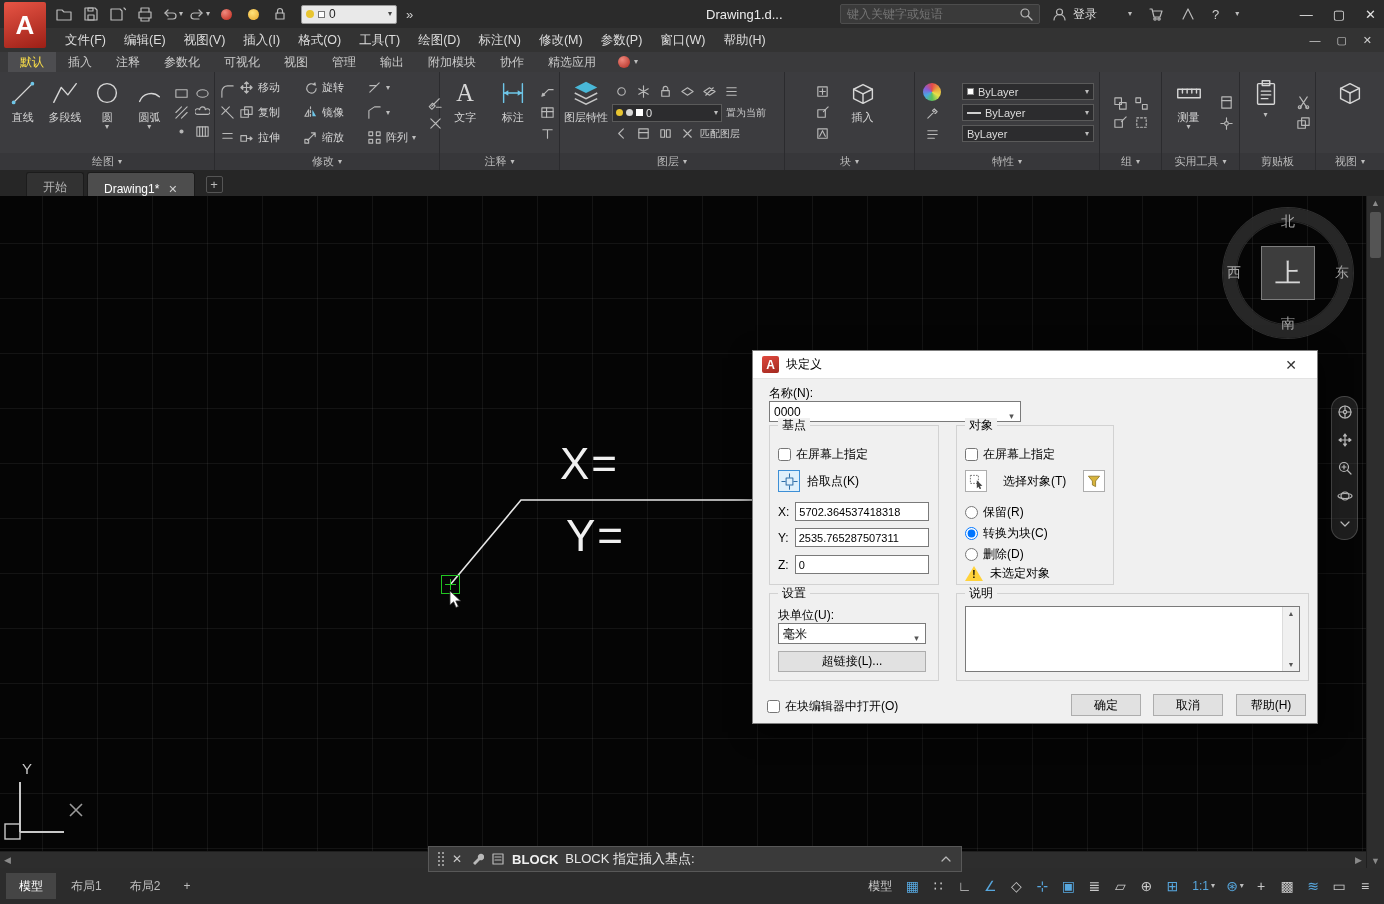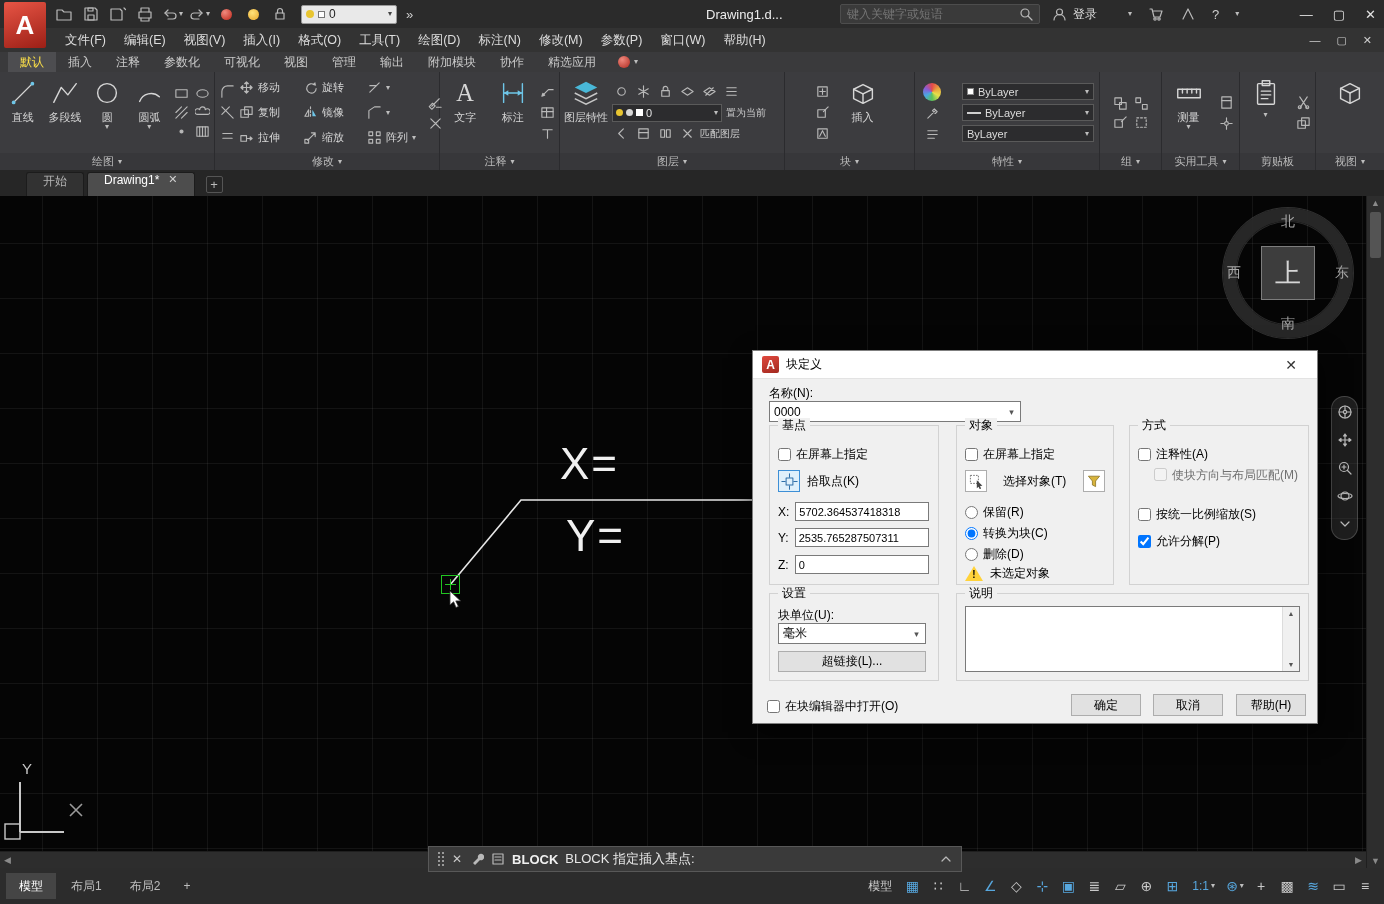--- a/index.html
+++ b/index.html
@@ -53,21 +53,21 @@
 .layrow{display:flex;align-items:center;gap:4px;font-size:10px;color:#cfcfcf}
 .laycombo{display:flex;align-items:center;gap:3px;background:#2c2c2e;border:1px solid #5a5a5a;height:18px;width:110px;padding:0 3px;color:#e3e3e3;font-size:11px}
 .laycombo .grow{flex:1}
 .dot{width:7px;height:7px;border-radius:50%;flex:none}
 .sq{width:7px;height:7px;flex:none}
 .pcombo{width:132px;height:17px;background:#2c2c2e;border:1px solid #5a5a5a;display:flex;align-items:center;gap:4px;padding:0 4px;color:#ddd;font-size:11px}
 .pcombo .grow{flex:1}
 .cwheel{width:18px;height:18px;border-radius:50%;background:conic-gradient(#e4484a,#e8a33d,#e5e04a,#58c05a,#4aa7e0,#8a5bd6,#e4484a)}
 
 .doctabs{position:absolute;top:170px;left:0;right:0;height:26px;background:#262626;display:flex;align-items:flex-end;padding-left:26px}
-.dtab{height:24px;padding:0 16px;display:flex;align-items:flex-start;gap:9px;font-size:12px;color:#b5b5b5;background:#323232;border:1px solid #1c1c1c;border-bottom:none;border-radius:3px 3px 0 0;margin-right:3px}
+.dtab{height:24px;padding:0 16px;display:flex;align-items:flex-end;gap:9px;font-size:12px;color:#b5b5b5;background:#323232;border:1px solid #1c1c1c;border-bottom:none;border-radius:3px 3px 0 0;margin-right:3px}
 .dtab.active{background:#4d4d4d;color:#fff}
 .dclose{font-size:11px;color:#cfcfcf}
 .dplus{width:17px;height:17px;margin:0 0 3px 8px;color:#bbb;font-size:13px;border:1px solid #555;border-radius:2px;display:flex;align-items:center;justify-content:center}
 
 .viewport{position:absolute;top:196px;left:0;width:1384px;height:672px;background:#000}
 .canvas{position:absolute;top:0;left:0;width:1366px;height:655px;overflow:hidden;background-color:#050505;background-image:linear-gradient(rgba(255,255,255,.06) 1px,transparent 1px),linear-gradient(90deg,rgba(255,255,255,.06) 1px,transparent 1px);background-size:55px 55px;background-position:-13px -8px}
 .xtext{position:absolute;left:560px;top:243px;font-size:44px;color:#f0f0f0;letter-spacing:2px}
 .ytext{position:absolute;left:566px;top:315px;font-size:44px;color:#f0f0f0;letter-spacing:2px}
 .pickbox{position:absolute;left:441px;top:379px;width:19px;height:19px;border:1px solid #21c521}
 .pickbox::before{content:"";position:absolute;left:8px;top:3px;bottom:3px;width:1px;background:#21c521}
@@ -109,21 +109,21 @@
 .sicon.on{color:#57a7de}
 .sicon.stext{font-size:12px;padding:0 6px}
 
 .dialog{position:absolute;left:752px;top:350px;width:566px;height:374px;background:#f0f0f0;border:1px solid #7f7f7f;box-shadow:3px 8px 22px rgba(0,0,0,.6);z-index:80;font-size:12px;color:#000}
 .dlg-title{height:28px;background:#fff;display:flex;align-items:center;padding:0 9px;gap:7px;border-bottom:1px solid #e3e3e3}
 .dlg-logo{width:17px;height:17px;background:linear-gradient(160deg,#e0493e,#a32920);color:#fff;font-size:12px;font-weight:bold;display:flex;align-items:center;justify-content:center;border-radius:2px}
 .dlg-close{margin-left:auto;width:34px;text-align:center;font-size:14px;color:#333}
 .dlg-body{position:relative;height:345px}
 .lbl{font-size:12px;color:#000}
 .name-lbl{position:absolute;left:16px;top:6px}
-.combo{background:#fff;border:1px solid #7a7a7a;display:flex;align-items:center}
+.combo{background:#fff;border:1px solid #7a7a7a;display:flex;align-items:flex-end}
 .combo-input{flex:1;min-width:0;border:none;outline:none;font-size:12px;padding:0 4px;height:100%;background:transparent;font-family:inherit}
 .combo-val{flex:1;padding:0 4px}
 .combo-arrow{width:17px;text-align:center;color:#555;font-size:9px}
 .name-combo{position:absolute;left:16px;top:22px;width:252px;height:21px}
 .group{position:absolute;border:1px solid #d2d2d2}
 .gtitle{position:absolute;top:-8px;left:8px;background:#f0f0f0;padding:0 4px;line-height:14px;font-size:12px}
 .g-base{left:16px;top:46px;width:170px;height:160px}
 .g-obj{left:203px;top:46px;width:158px;height:160px}
 .g-beh{left:376px;top:46px;width:180px;height:160px}
 .g-set{left:16px;top:214px;width:170px;height:88px}
@@ -1034,39 +1034,20 @@
             <span>删除(D)</span>
           </label>
         <div class="warnrow">
           <span class="warn">
               <i>!</i>
             </span>
           <span class="lbl">未选定对象</span>
         </div>
       </div>
 
-      <div class="group g-beh">
-        <span class="gtitle">方式</span>
-        <label class="chk c0">
-            <input type="checkbox" style="">
-            <span>注释性(A)</span>
-          </label>
-        <label class="chk c1 dis">
-            <input type="checkbox" disabled="" style="">
-            <span>使块方向与布局匹配(M)</span>
-          </label>
-        <label class="chk c2">
-            <input type="checkbox" style="">
-            <span>按统一比例缩放(S)</span>
-          </label>
-        <label class="chk c3">
-            <input type="checkbox" checked="" style="">
-            <span>允许分解(P)</span>
-          </label>
-      </div>
 
       <div class="group g-set">
         <span class="gtitle">设置</span>
         <span class="lbl slbl">块单位(U):</span>
         <div class="combo ucombo">
           <span class="combo-val">毫米</span>
           <span class="combo-arrow">▾</span>
         </div>
         <button class="hyper">超链接(L)...</button>
       </div>

